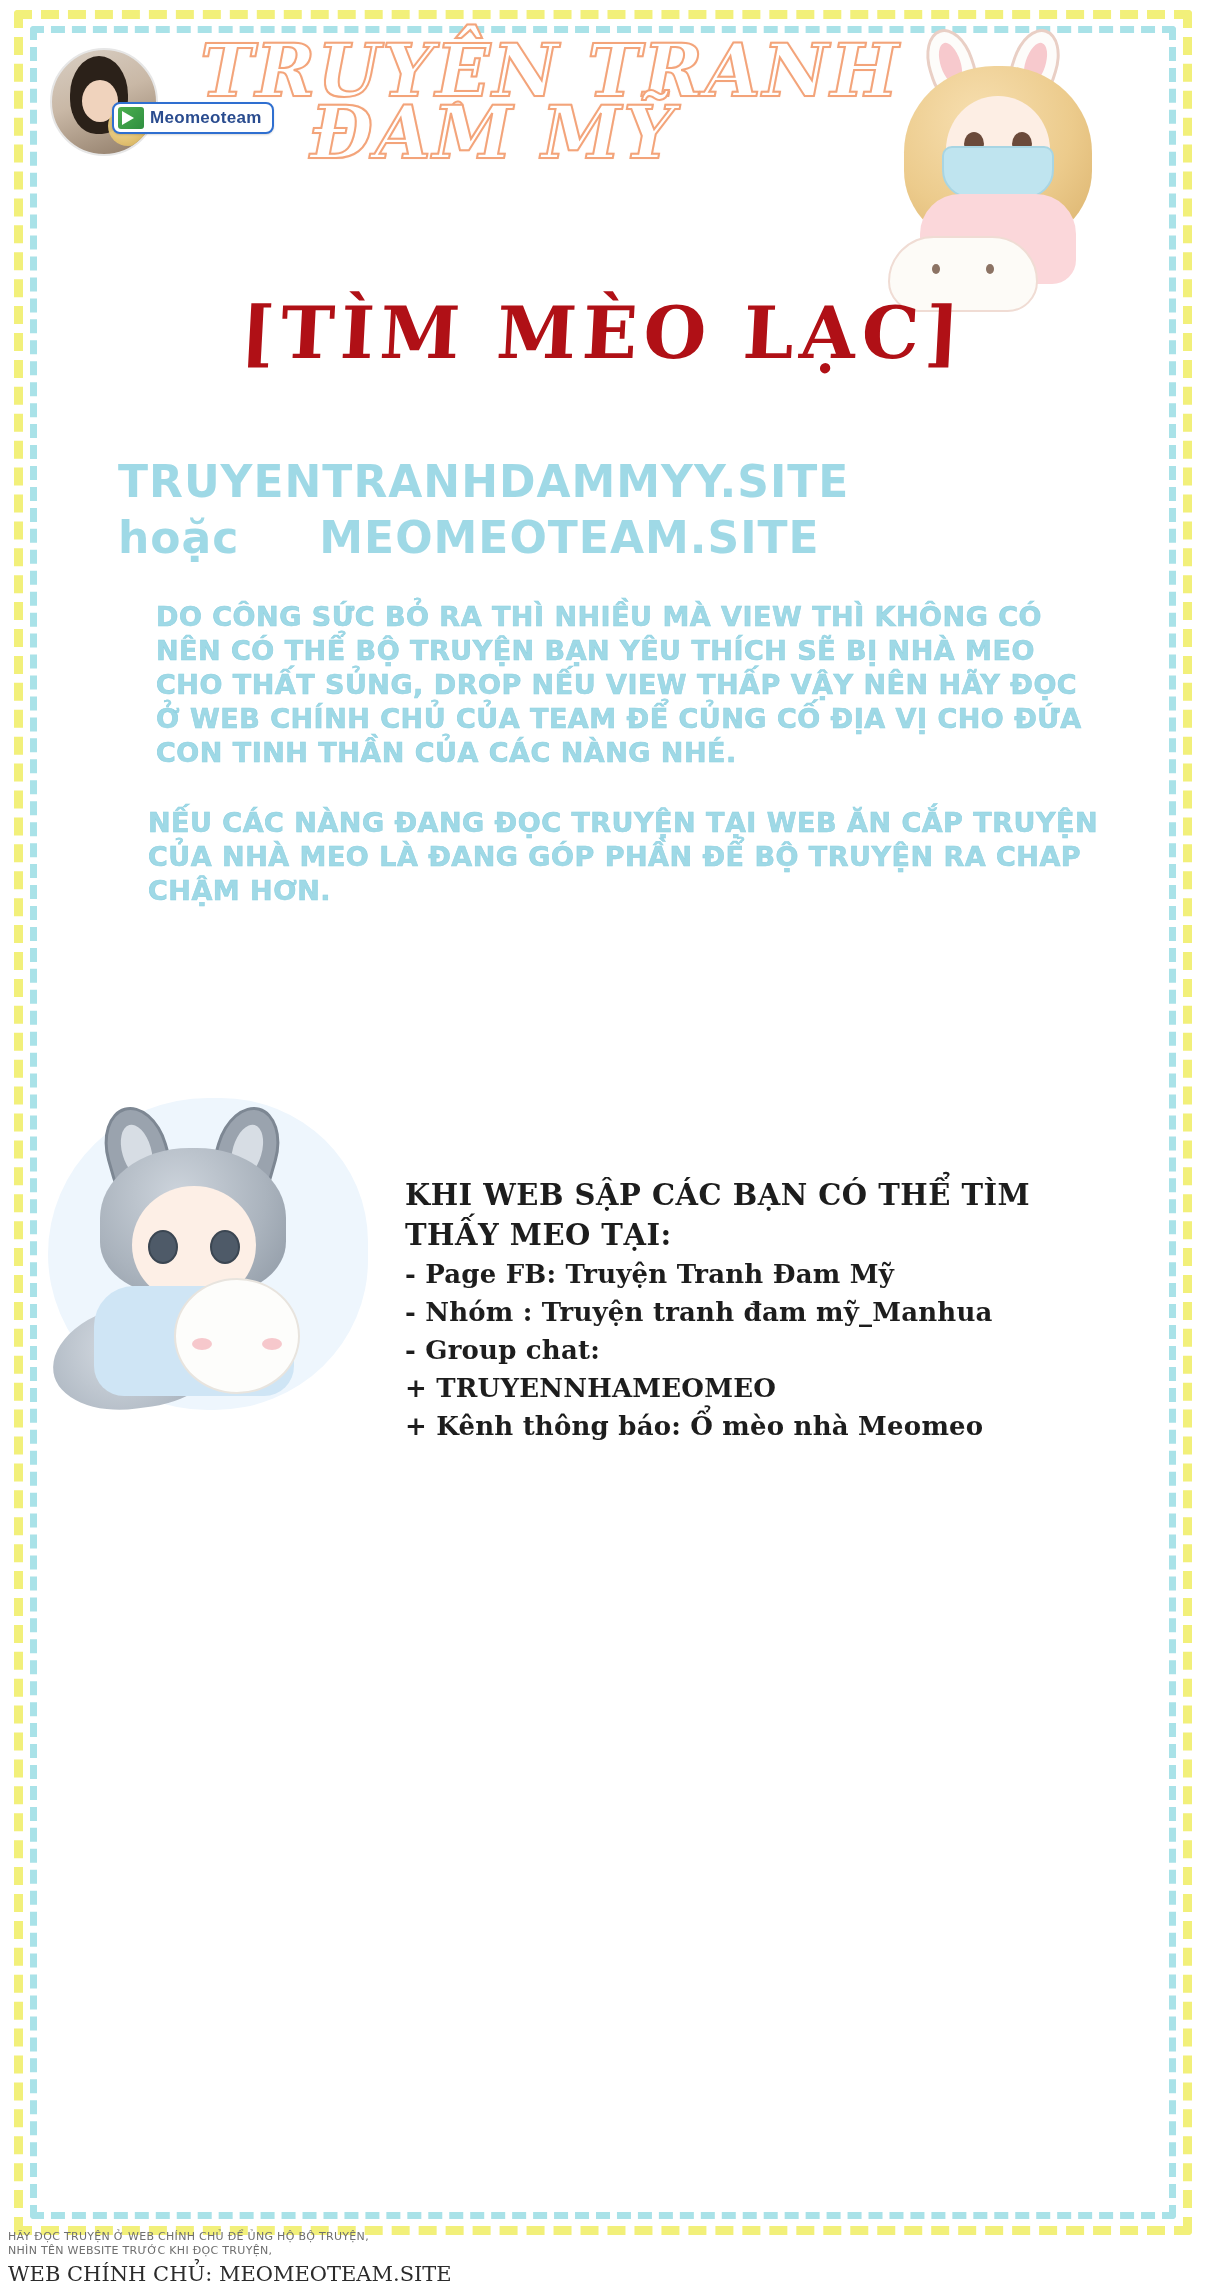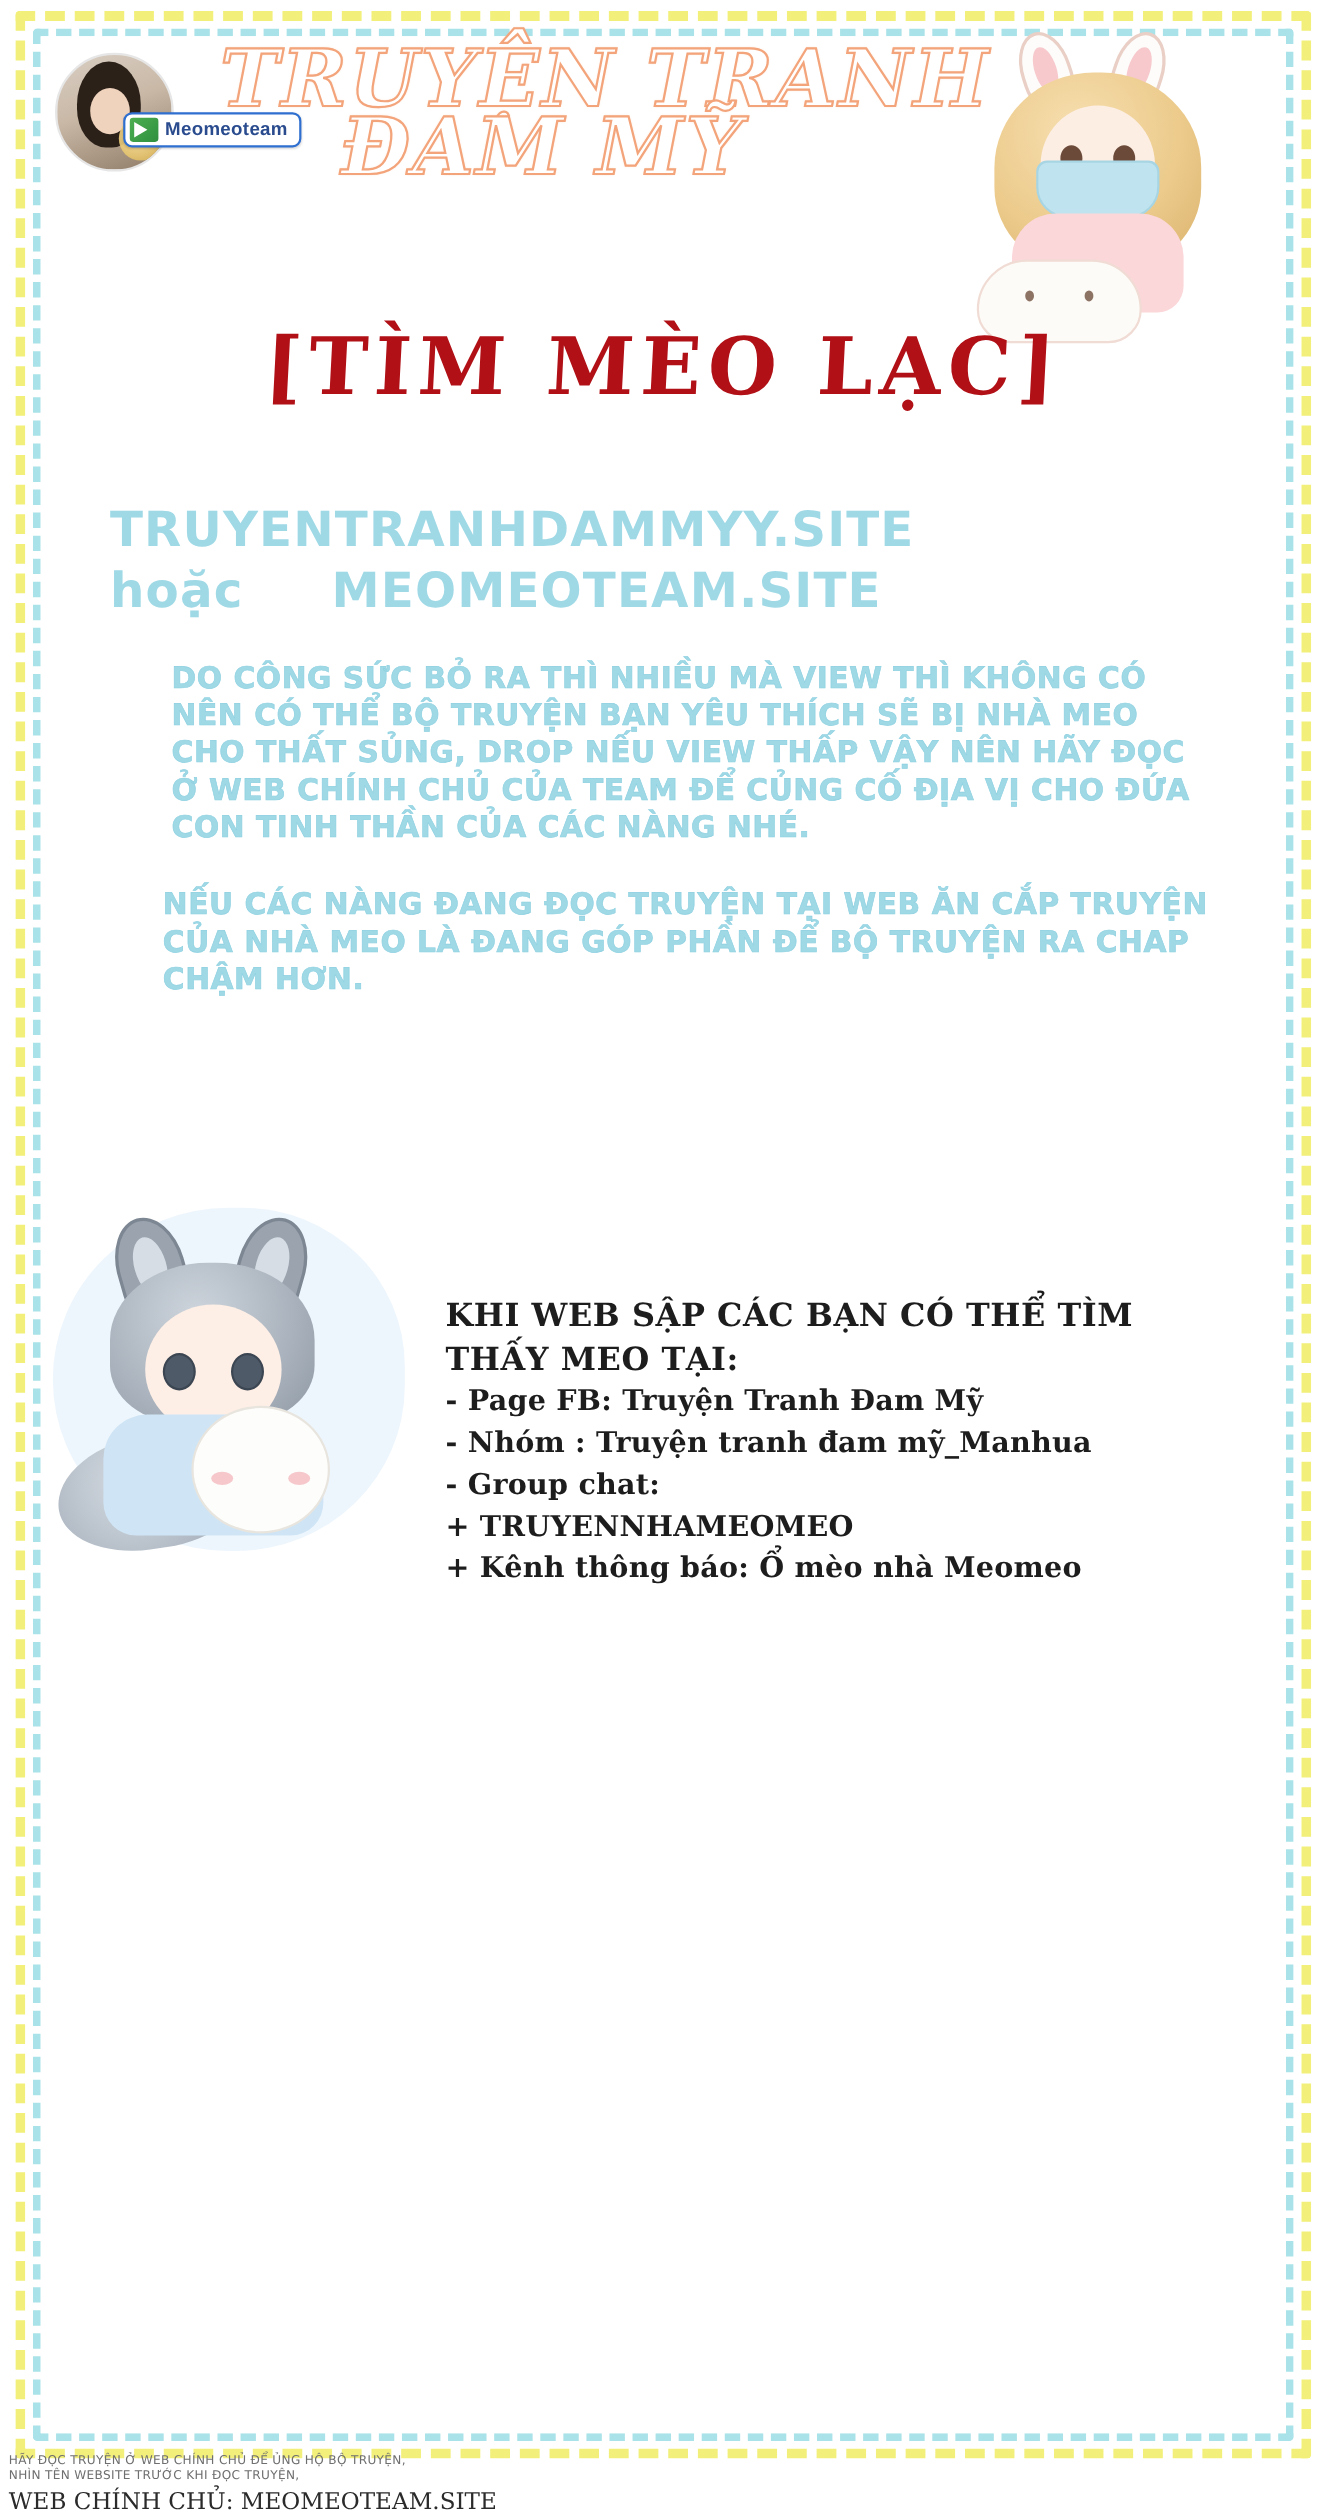--- a/index.html
+++ b/index.html
@@ -210,20 +210,21 @@
     font-size: 27px;
     line-height: 34px;
     color: #9fd9e6;
     letter-spacing: .5px;
     text-transform: uppercase;
     -webkit-text-stroke: .6px #8ed0e0;
   }
   .para.p1 { margin-left: 48px; }
   .sites {
     margin-top: 22px;
+    margin-left: 18px;
   }
   .site-line {
     font-family: "DejaVu Sans", sans-serif;
     font-weight: bold;
     font-size: 44px;
     line-height: 56px;
     color: #9fd9e6;
     letter-spacing: 1px;
   }
   .site-line .lower { text-transform: none; }

